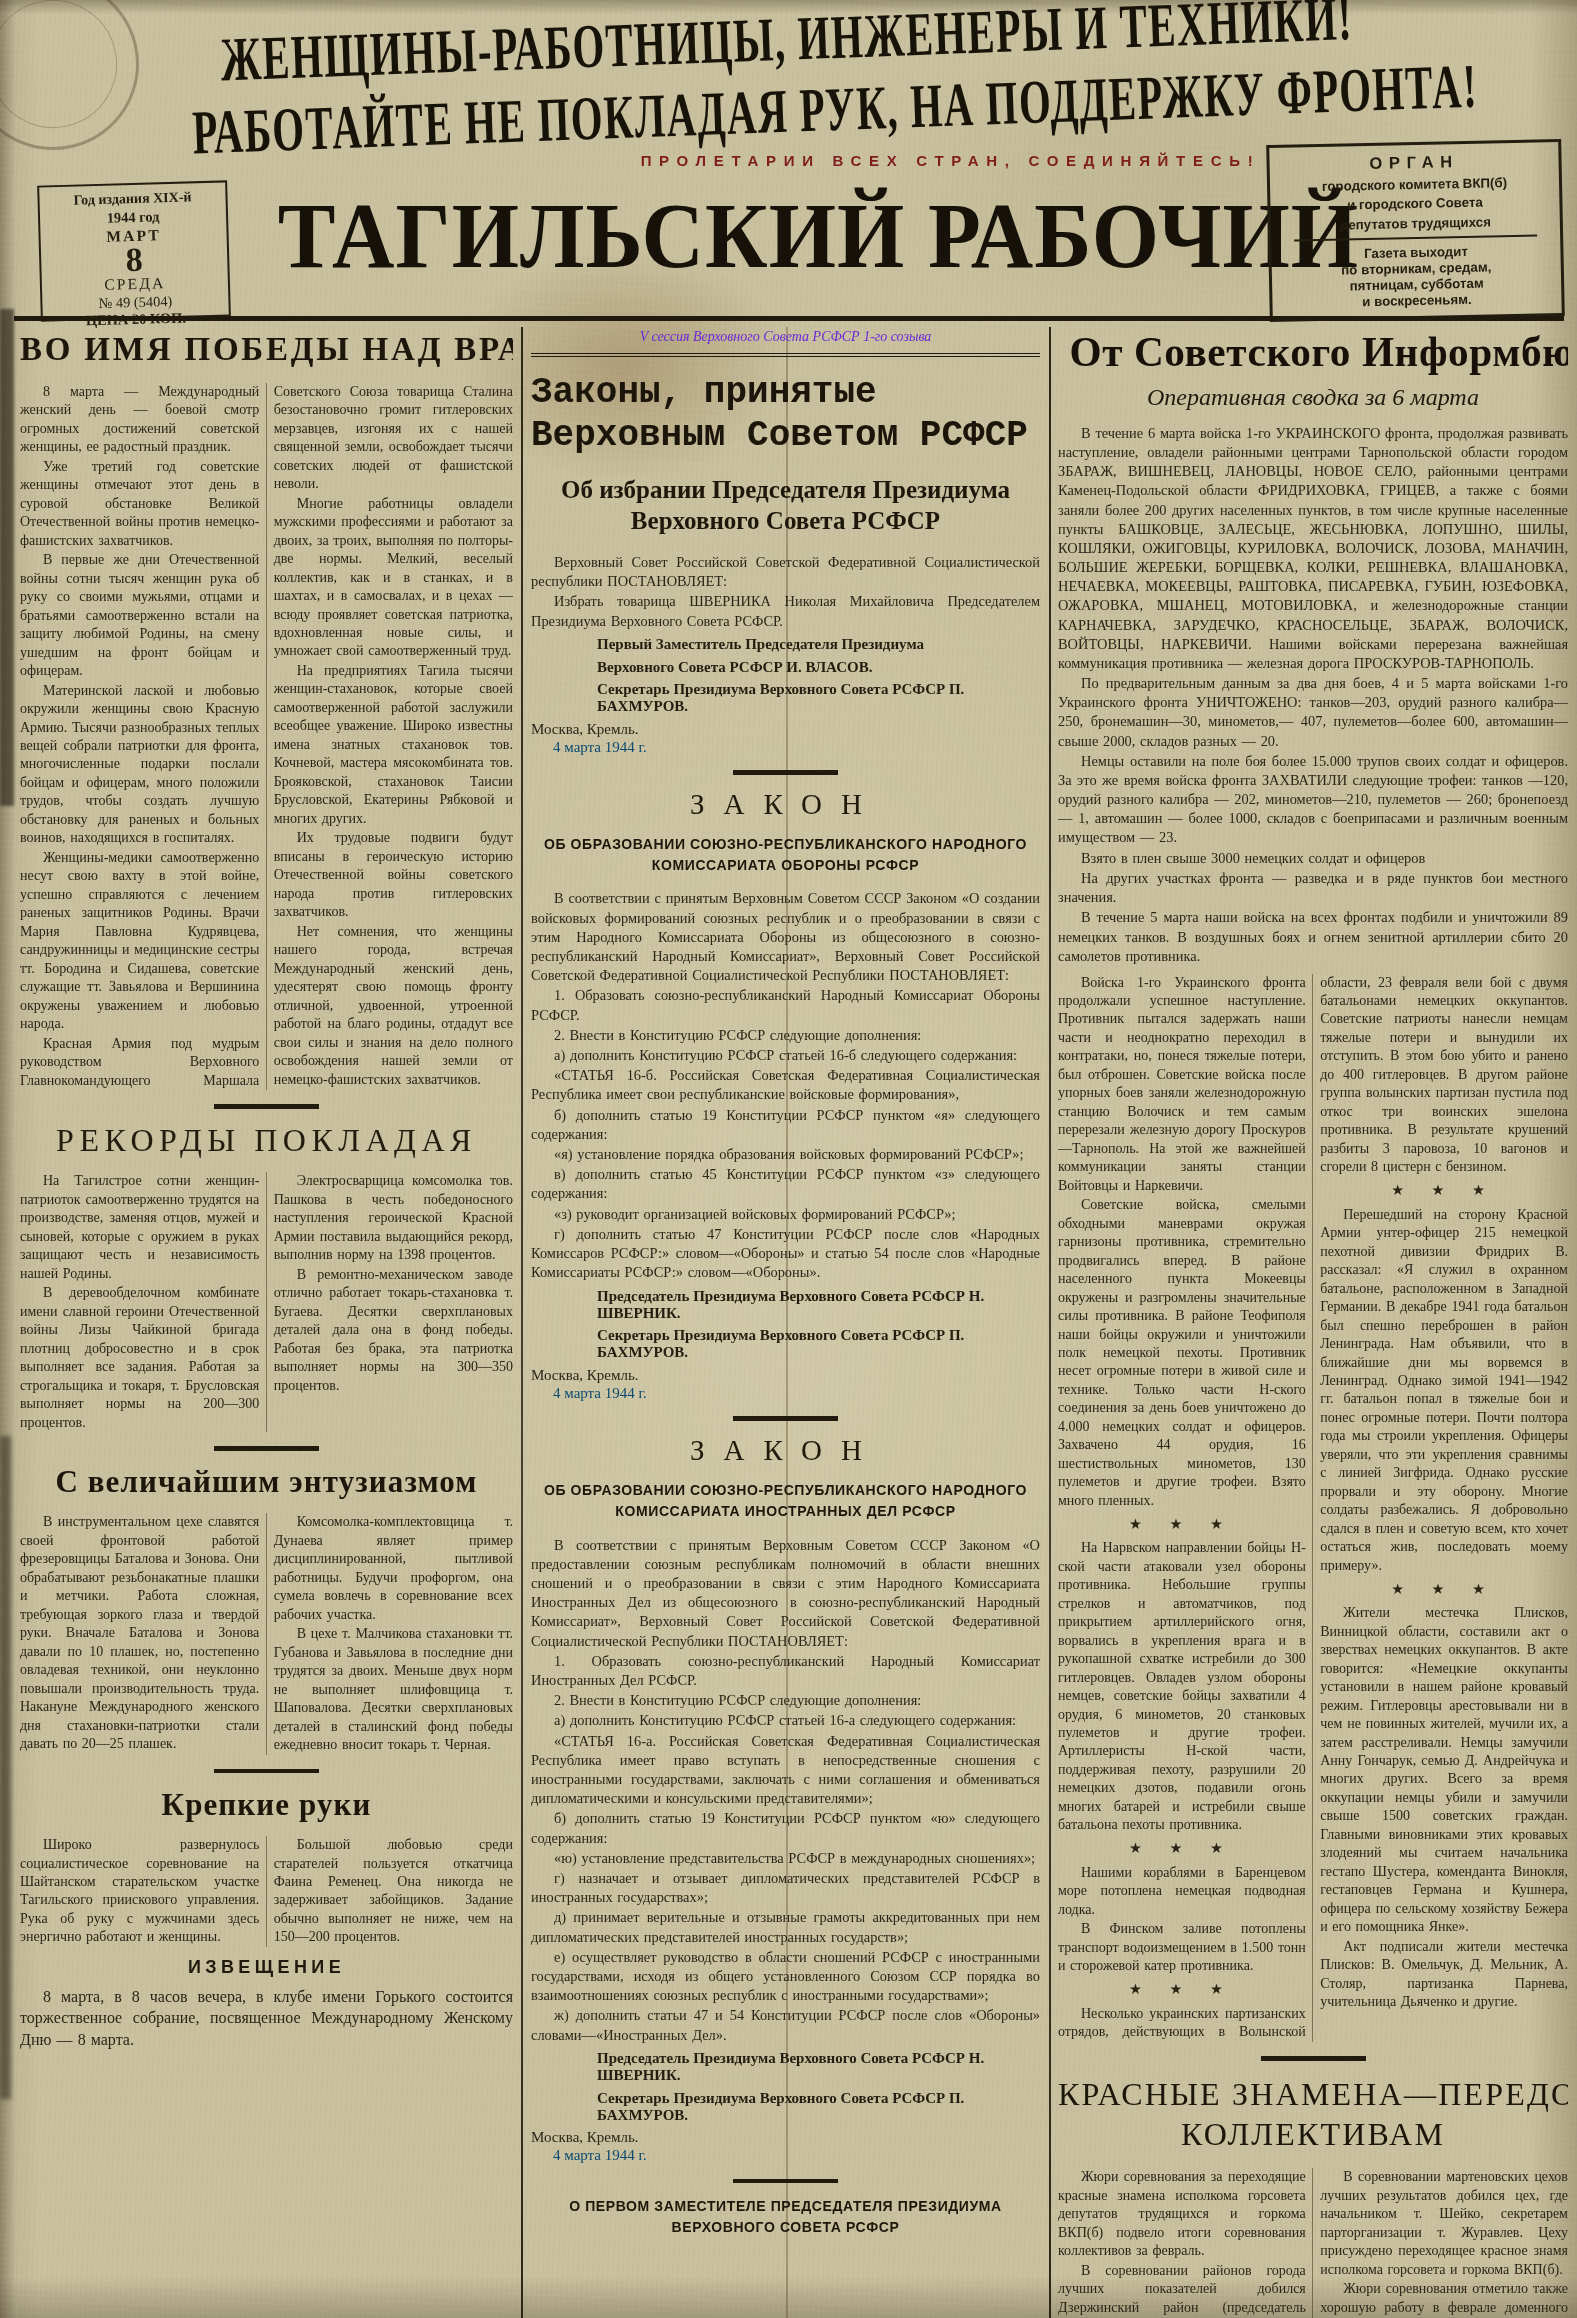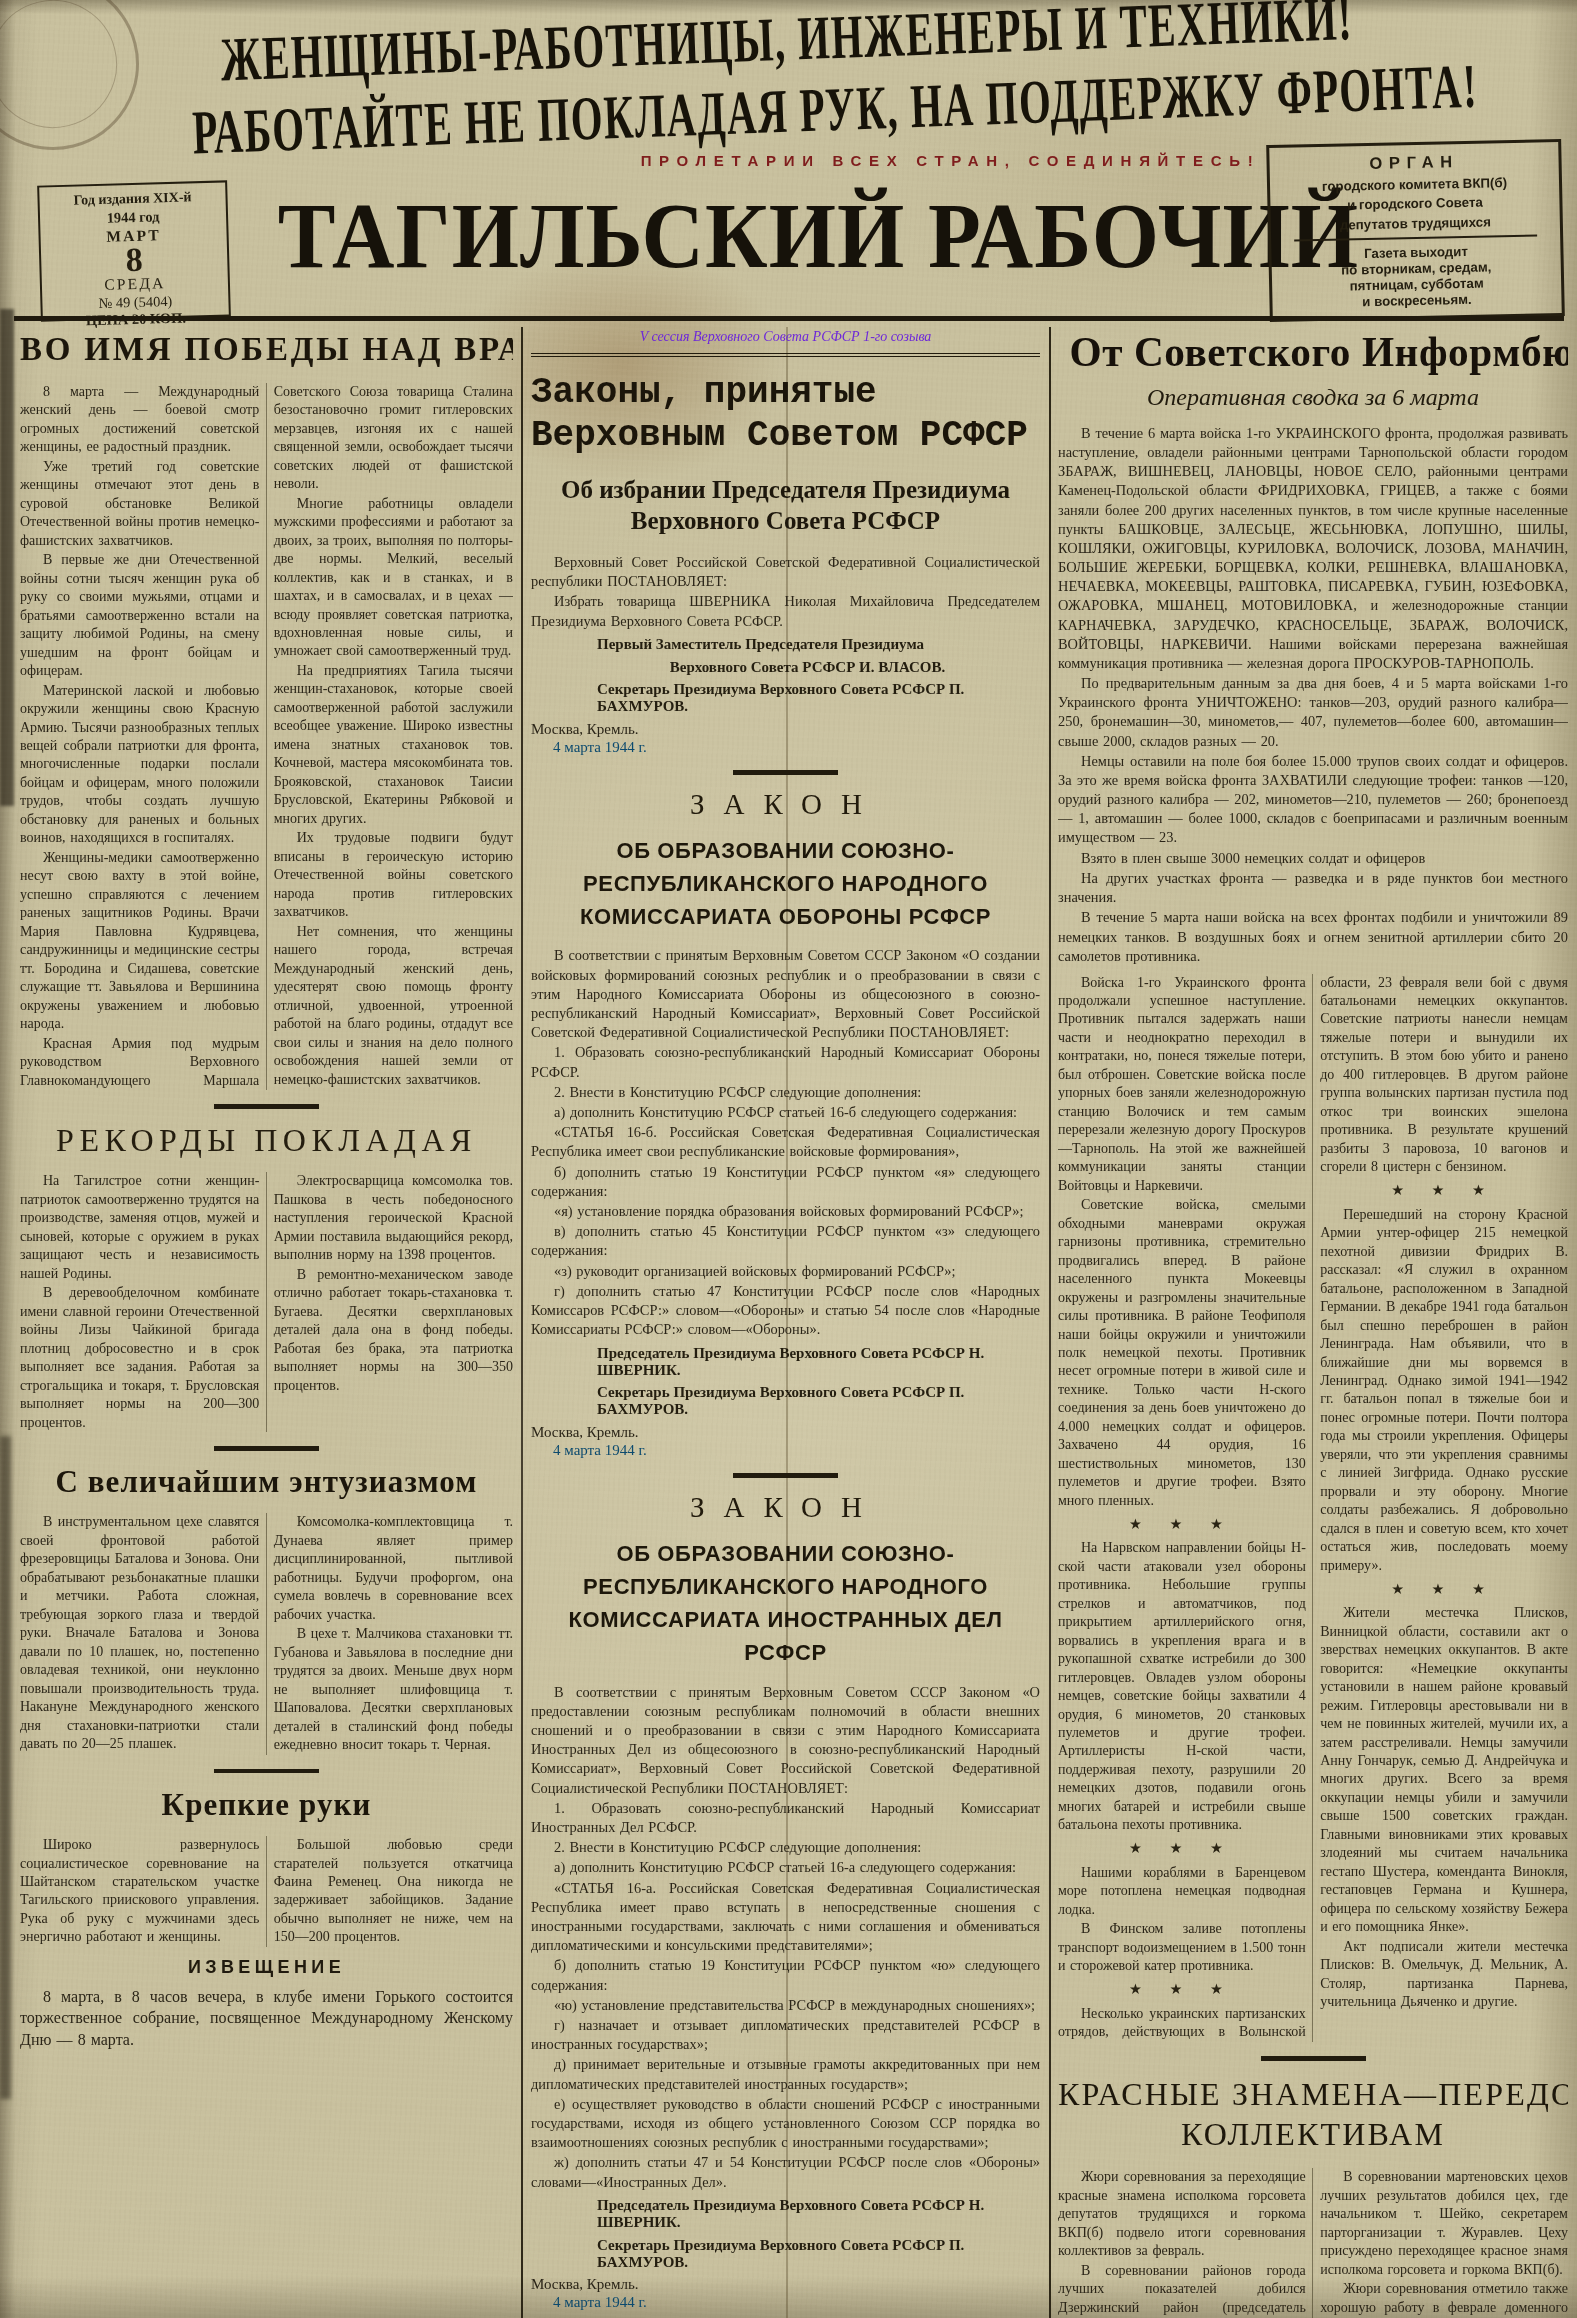--- a/index.html
+++ b/index.html
@@ -86,23 +86,23 @@
 
   .kicker{font-style:italic;text-align:center;font-size:14px;color:#6d28d9;
     padding:2.2px 3.3px 7.7px;border-bottom:4.4px double #211b0d;margin-bottom:15.5px;}
   .law-big-head{font-family:Liberation Mono, monospace;font-weight:bold;text-align:left;
     font-size:36px;line-height:1.18;margin:3.3px 0 16.6px;color:#1b150a;}
   .law-sub{font-family:"Liberation Serif",serif;font-weight:bold;text-align:center;
     font-size:25px;line-height:1.25;margin:0 16.6px 16.6px;color:#1d170c;}
   .zakon{font-family:"Liberation Serif",serif;text-align:center;font-size:29px;font-weight:normal;
     letter-spacing:19px;margin:3.3px 0 13.3px;color:#211a0c;}
   .law-title{font-family:"Liberation Sans",sans-serif;font-weight:bold;text-align:center;
-    font-size:22px;line-height:1.5;margin:0 5.5px 13.3px;color:#1d170b;letter-spacing:0.6px;}
+    font-size:14px;line-height:1.5;margin:0 5.5px 13.3px;color:#1d170b;letter-spacing:0.6px;}
   .sig{margin:5.5px 0 0;font-size:15px;font-weight:bold;color:#241e10;padding-left:66px;text-indent:0;}
-  .sig-right{text-align:center;padding-right:22px;}
+  .sig-right{text-align:left;padding-right:22px;}
   .place{margin:5.5px 0 0;font-size:15px;color:#2b2518;}
   .date{margin:1.1px 0 0;font-size:15px;color:#0c4a6e;padding-left:22px;}
 
   .info-head{font-family:"Liberation Serif",serif;font-weight:bold;text-align:center;white-space:nowrap;
     margin:0 0 7.7px;color:#17110a;}
   .info-head .cond{display:inline-block;transform:scaleX(.96);font-size:43px;letter-spacing:0.6px;}
   .info-sub{font-style:italic;text-align:center;font-size:24px;margin:0 0 13.3px;color:#201a0d;}
   .rb-head{font-family:"Liberation Serif",serif;font-weight:normal;text-align:center;
     font-size:32px;letter-spacing:2.2px;line-height:1.25;margin:0 0 14.4px;color:#1d170b;white-space:nowrap;}
 

